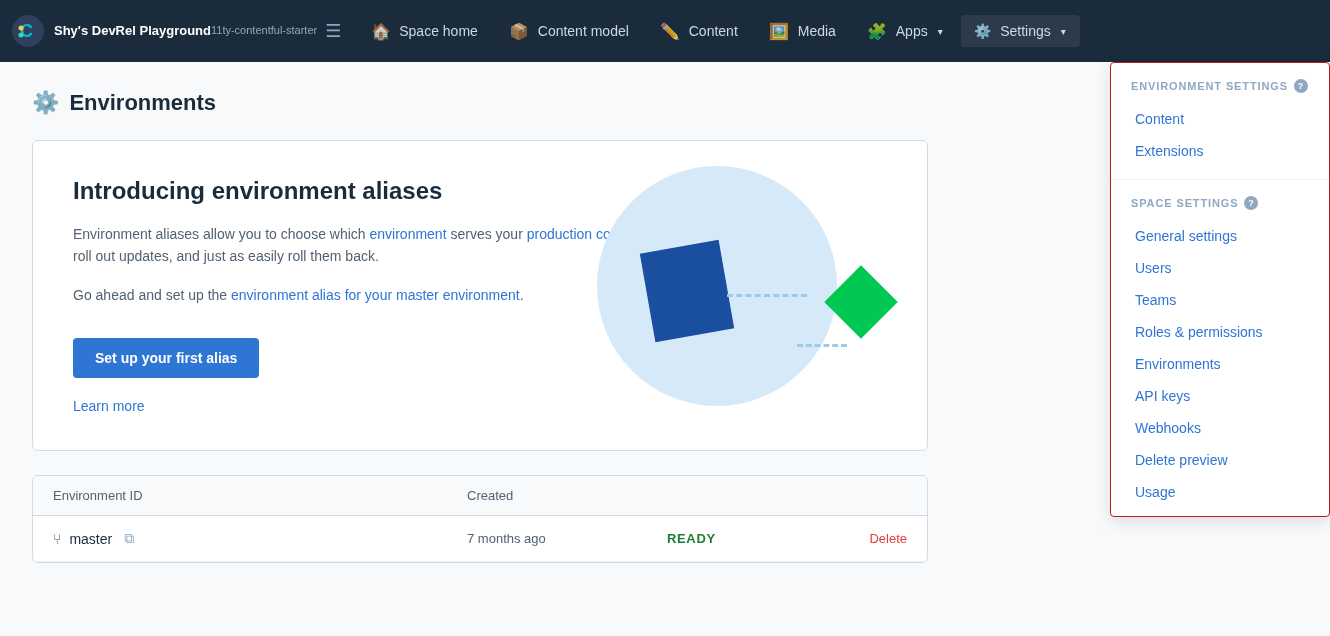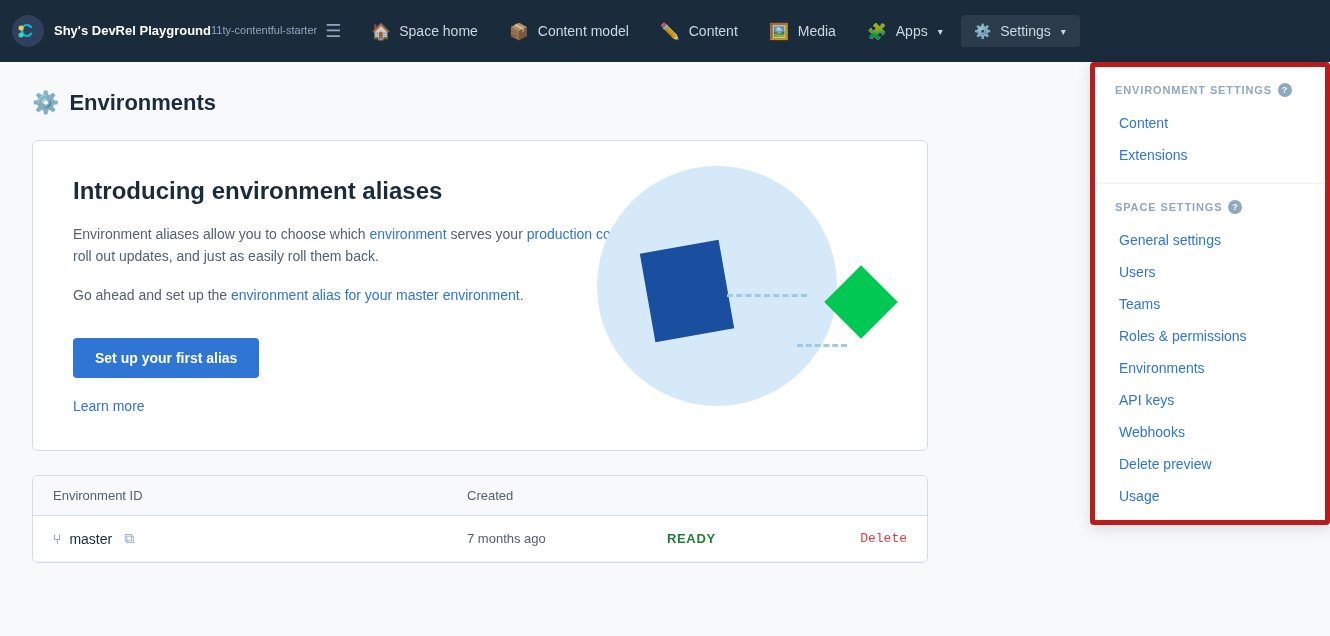--- a/index.html
+++ b/index.html
@@ -265,31 +265,30 @@
       font-size: 13px;
       letter-spacing: 0.05em;
     }
     .delete-link {
       width: 80px;
       text-align: right;
       color: #e04040;
       font-size: 13px;
       cursor: pointer;
       text-decoration: none;
-      font-family: Liberation Mono, monospace;
     }
 
     
     .dropdown-overlay {
       position: absolute;
       top: 62px;
       right: 0;
-      width: 240px;
+      width: 220px;
       background: #fff;
-      border: 5px solid #b91c1c;
+      border: 1px solid #b91c1c;
       box-shadow: 0 4px 16px rgba(0,0,0,0.12);
       z-index: 200;
       border-radius: 4px;
     }
     .dropdown-section {
       padding: 16px 20px 8px 20px;
     }
     .dropdown-section-title {
       font-size: 11px;
       font-weight: 700;

